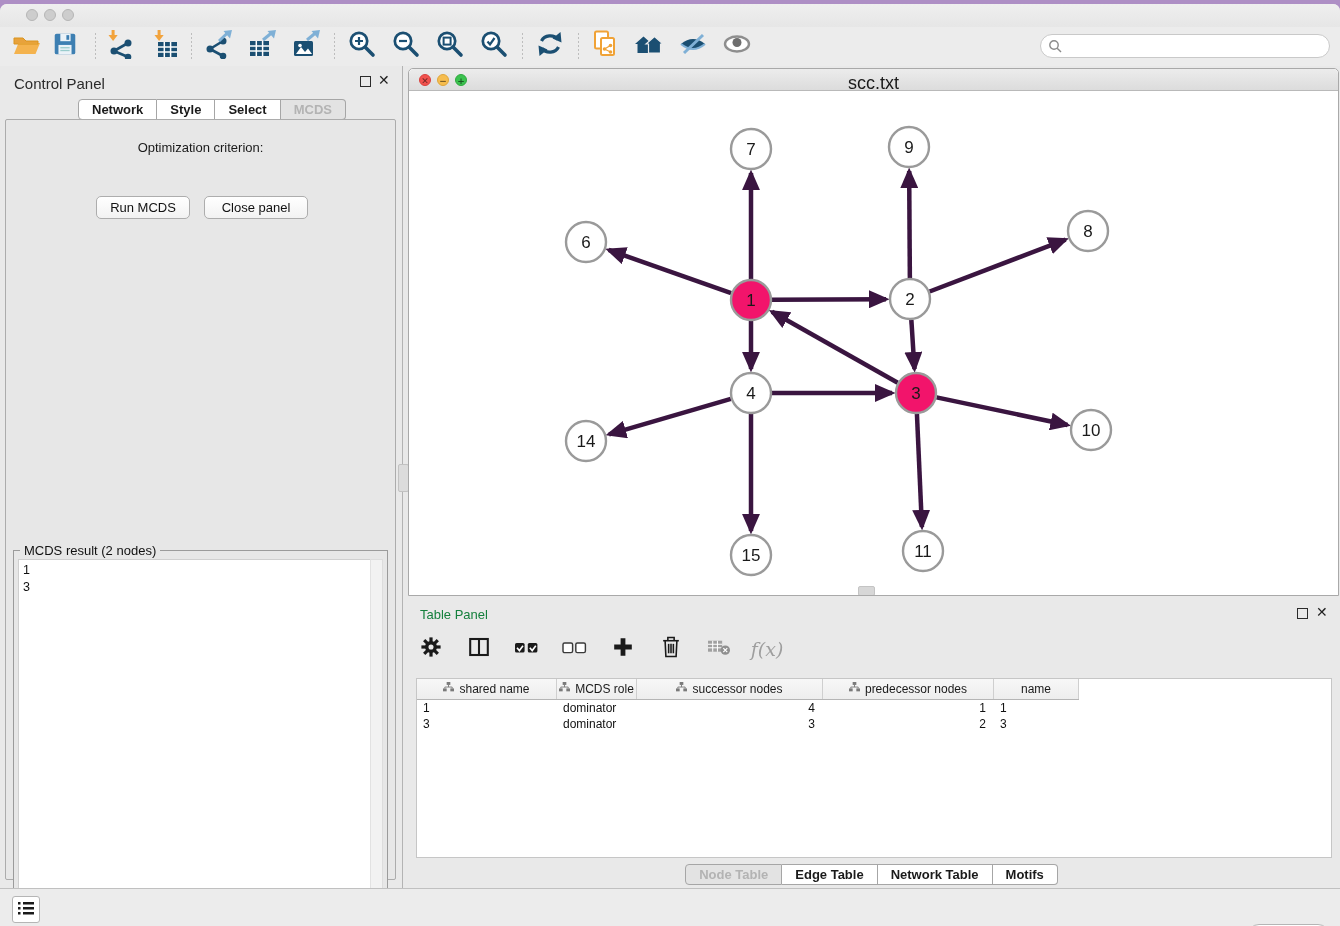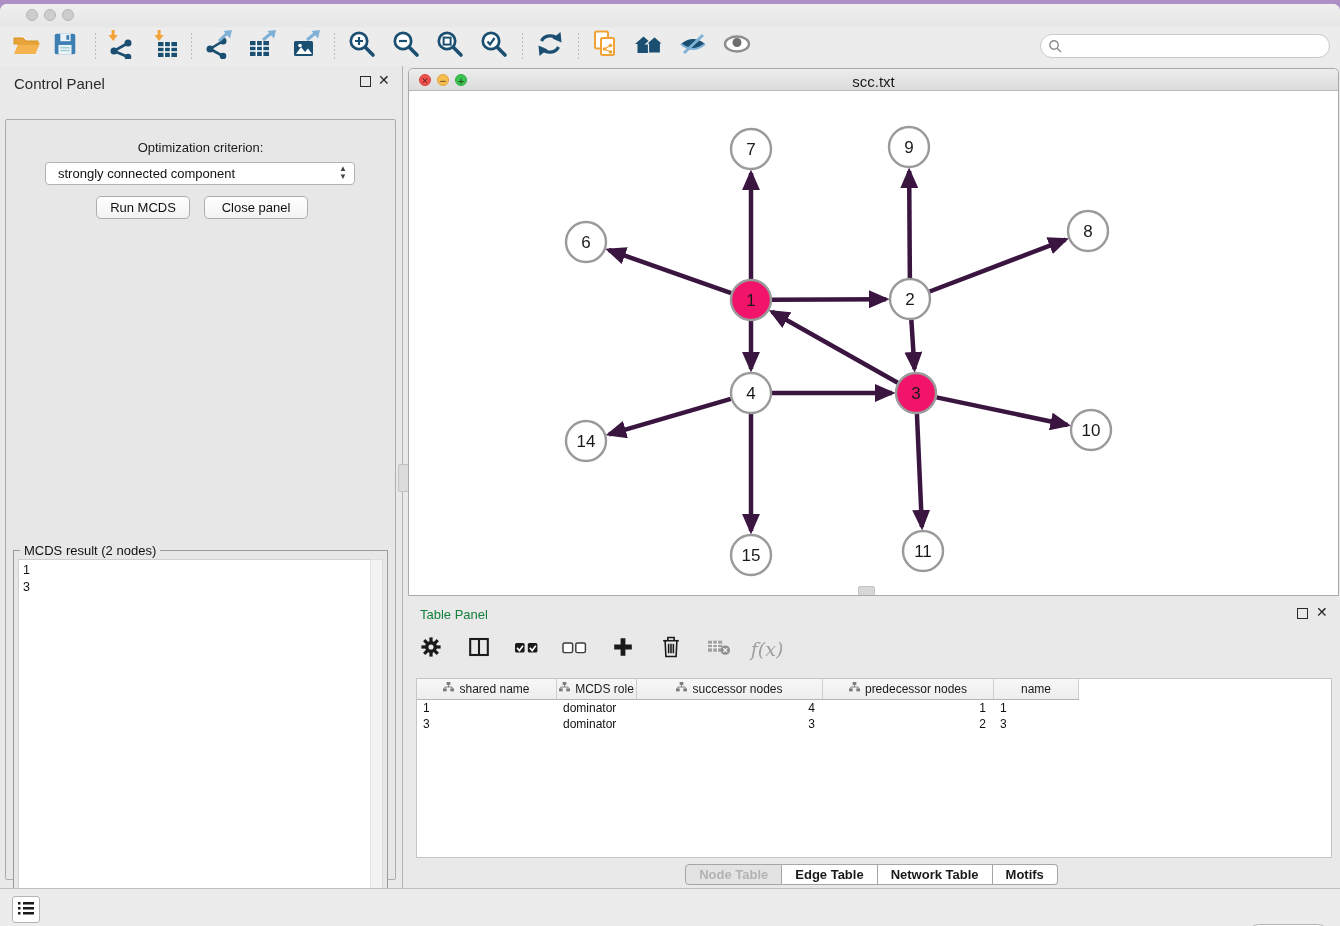--- a/index.html
+++ b/index.html
@@ -36,21 +36,21 @@
   #sel-arrows{position:absolute;right:7px;top:2px;display:flex;flex-direction:column;line-height:8px;font-size:8px;color:#444;}
   .mac-btn{position:absolute;height:23px;background:linear-gradient(#FFFFFF,#F2F2F2);border:1px solid #ADADAD;border-radius:5px;box-sizing:border-box;display:flex;align-items:center;justify-content:center;font-size:13px;color:#111;}
   #result-box{position:absolute;left:7px;top:430px;width:373px;height:381px;border:1px solid #9B9B9B;background:#E7E7E7;}
   #result-legend{position:absolute;left:6px;top:-8px;background:#E7E7E7;padding:0 4px;font-size:13px;color:#111;}
   #result-text{position:absolute;left:4px;top:8px;right:15px;bottom:4px;background:#fff;border:1px solid #CFCFCF;font-size:12.5px;line-height:17px;color:#111;padding:2px 4px;white-space:pre;}
   #result-scroll{position:absolute;right:4px;top:8px;width:11px;bottom:4px;background:#F2F2F2;border:1px solid #DDD;border-left:1px solid #E2E2E2;}
   
   #net-win{position:absolute;left:408px;top:2px;width:931px;height:528px;background:#fff;border:1px solid #A9A9A9;border-radius:5px 5px 0 0;box-sizing:border-box;}
   #net-titlebar{position:absolute;left:0;top:0;width:100%;height:22px;background:linear-gradient(#ECECEC,#DCDCDC);border-bottom:1px solid #B9B9B9;border-radius:5px 5px 0 0;box-sizing:border-box;}
   .traffic{position:absolute;top:4.5px;width:12px;height:12px;border-radius:50%;box-sizing:border-box;font:bold 9px/12px "DejaVu Sans",sans-serif;text-align:center;color:rgba(0,0,0,.55);}
-  #net-title{position:absolute;left:0;right:0;top:4px;text-align:center;font-size:15px;color:#1A1A1A;}
+  #net-title{position:absolute;left:0;right:0;top:4px;text-align:center;font-size:18px;color:#1A1A1A;}
   #net-canvas{position:absolute;left:0;top:22px;width:929px;height:504px;background:#fff;overflow:hidden;}
   #h-grip{position:absolute;left:449px;top:495px;width:15px;height:8px;background:#D7D7D7;border:1px solid #C4C4C4;border-radius:2px;}
   
   #table-panel{position:absolute;left:403px;top:532px;width:937px;height:290px;}
   #tp-title{position:absolute;left:17px;top:9px;font-size:13px;color:#15803d;}
   #tp-toolbar{position:absolute;left:13px;top:32px;height:38px;display:flex;align-items:center;gap:18px;}
   .tp-ic{width:30px;height:30px;display:flex;align-items:center;justify-content:center;}
   #fx-label{font-family:"DejaVu Serif","Liberation Serif",serif;font-style:italic;font-size:19px;color:#9E9E9E;}
   #tbl{position:absolute;left:13px;top:80px;width:916px;height:180px;background:#fff;border:1px solid #C6C6C6;box-sizing:border-box;overflow:hidden;}
   #tbl-head{display:flex;height:20px;border-bottom:1px solid #B5B5B5;background:linear-gradient(#F7F7F7,#EDEDED);width:662px;}
@@ -244,29 +244,28 @@
 
   <div id="main">
     <div id="v-divider"></div>
     <div id="v-grip"></div>
 
     <div id="cp-header">
       <div id="cp-title">Control Panel</div>
       <div class="float-btn" style="position:absolute;left:360px;top:10px"></div>
       <div class="close-x" style="position:absolute;left:378px;top:9px">✕</div>
     </div>
+    <div id="cp-tabs">
+        <div class="seg-tab first">Network</div>
+        <div class="seg-tab">Style</div>
+        <div class="seg-tab">Select</div>
+        <div class="seg-tab last dim">MCDS</div>
+      </div>
     <div id="cp-body">
       <div id="opt-label">Optimization criterion:</div>
-      <div id="criterion-select">
-        <span>strongly connected component</span>
-        <span id="sel-arrows">
-            <span>▲</span>
-            <span>▼</span>
-          </span>
-      </div>
       <div class="mac-btn" style="left:90px;top:76px;width:94px">
           <span>Run MCDS</span>
         </div>
       <div class="mac-btn" style="left:198px;top:76px;width:104px">
           <span>Close panel</span>
         </div>
       <div id="result-box">
         <div id="result-legend">MCDS result (2 nodes)</div>
         <div id="result-text">1
 3</div>

